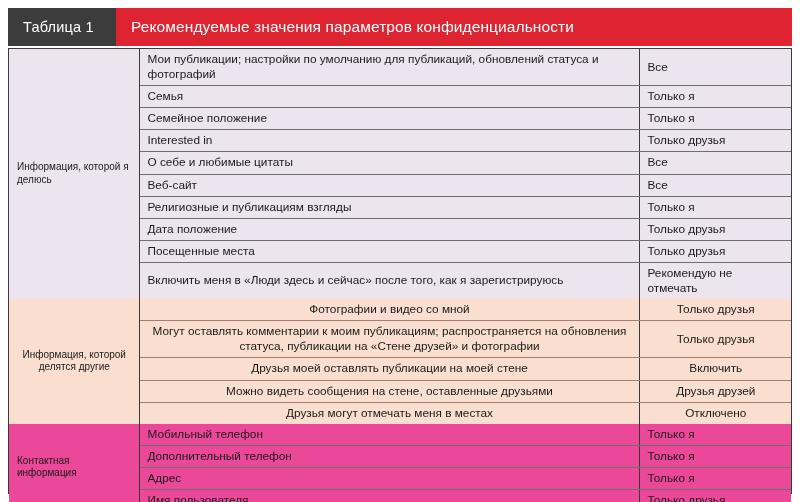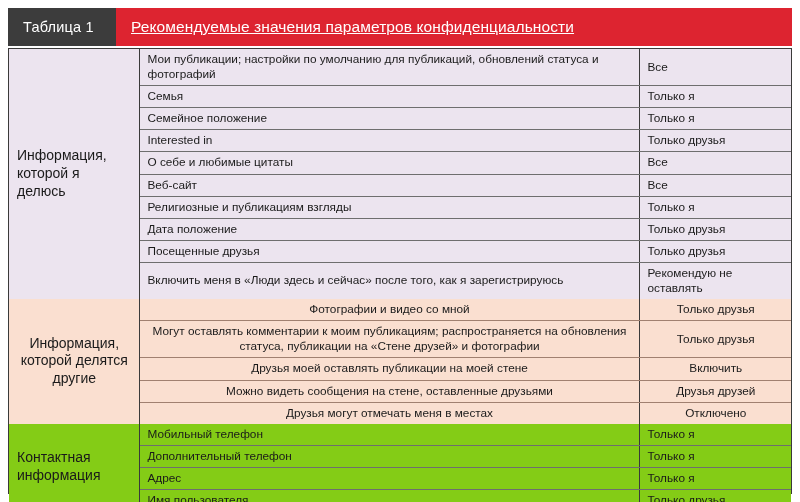--- a/index.html
+++ b/index.html
@@ -47,21 +47,20 @@
   .banner-title {
     flex: 1;
     background: #dd2430;
     color: #ffffff;
     font-size: 15.5px;
     display: flex;
     align-items: center;
     padding-left: 15px;
     box-sizing: border-box;
     letter-spacing: 0.1px;
-    text-decoration: underline;
   }
 
   
   .table-wrap {
     position: absolute;
     left: 8px;
     top: 48px;
     width: 784px;
     height: 446px;
     border: 1.5px solid #3a3a3a;
@@ -85,21 +84,21 @@
   col.c-cat { width: 130px; }
   col.c-item { width: 500px; }
   col.c-val { width: 152px; }
 
   
   td.cat {
     vertical-align: top;
     padding-top: 7px;
     padding-left: 10px;
     border-right: 1.5px solid #3a3a3a;
-    font-size: 14px;
+    font-size: 10px;
   }
   td.item {
     border-right: 1.5px solid #3a3a3a;
     border-bottom: 1px solid #6e6e6e;
     margin-left: 23px;
   }
   td.val {
     border-bottom: 1px solid #6e6e6e;
     margin-top: 24px;
   }
@@ -107,21 +106,21 @@
   tr.last-in-sec td.val {
     border-bottom: none;
   }
   tr.sec-end > td {
     border-bottom: 1.5px solid #3a3a3a;
   }
 
   
   .sec-a td { background: #ece4ef; }
   .sec-b td { background: #fadfd0; text-align: center; }
-  .sec-c td { background: #84cc16; }
+  .sec-c td { background: #ec4899; }
 
   .sec-b td.item { border-bottom: 1px solid #a08070; }
   .sec-b td.val  { border-bottom: 1px solid #a08070; }
 
   .twoline { line-height: 1.35; }
 </style>
 </head>
 <body>
 
 <div class="page">
@@ -167,26 +166,26 @@
         </tr>
         <tr class="sec-a">
           <td class="item">Религиозные и публикациям взгляды</td>
           <td class="val">Только я</td>
         </tr>
         <tr class="sec-a">
           <td class="item">Дата положение</td>
           <td class="val">Только друзья</td>
         </tr>
         <tr class="sec-a">
-          <td class="item">Посещенные друзья</td>
+          <td class="item">Посещенные места</td>
           <td class="val">Только друзья</td>
         </tr>
         <tr class="sec-a sec-end last-in-sec">
           <td class="item">Включить меня в «Люди здесь и сейчас» после того, как я зарегистрируюсь</td>
-          <td class="val">Рекомендую не оставлять</td>
+          <td class="val">Рекомендую не отмечать</td>
         </tr>
 
         <tr class="sec-b">
           <td class="cat" rowspan="5">Информация, которой делятся другие</td>
           <td class="item">Фотографии и видео со мной</td>
           <td class="val">Только друзья</td>
         </tr>
         <tr class="sec-b">
           <td class="item twoline">Могут оставлять комментарии к моим публикациям; распространяется на обновления статуса, публикации на «Стене друзей» и фотографии</td>
           <td class="val">Только друзья</td>

